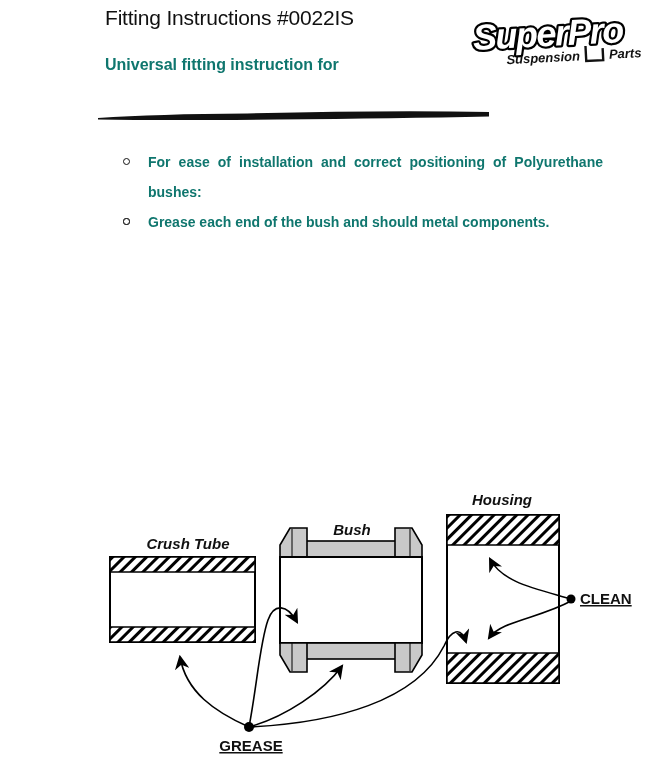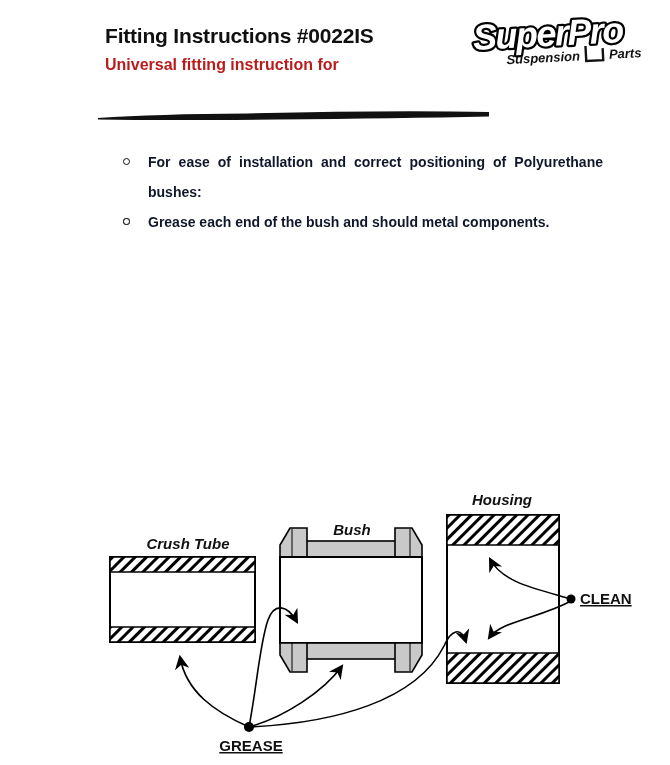--- a/index.html
+++ b/index.html
@@ -2,36 +2,36 @@
 <html><head>
 <meta charset="utf-8">
 <style>
   html,body{margin:0;padding:0;}
   body{
     width:670px;height:765px;background:#ffffff;position:relative;
     font-family:"Liberation Sans", sans-serif;color:#141414;overflow:hidden;
   }
   .abs{position:absolute;}
   .title{
-    left:105px;top:24px;width:420px;
-    font-size:21px;font-weight:700;letter-spacing:-0.2px;color:#101010;
+    left:105px;top:6px;width:420px;
+    font-size:21px;font-weight:400;letter-spacing:-0.2px;color:#101010;
   }
   .subtitle{
     left:105px;top:52px;width:330px;
-    font-size:16px;font-weight:700;line-height:26px;color:#b91c1c;
+    font-size:16px;font-weight:700;line-height:26px;color:#0f766e;
   }
   .logo-box{left:448px;top:4px;width:205px;height:66px;}
   .divider{left:97px;top:108px;width:394px;height:16px;}
   .bullet-list{
     left:121px;top:147px;width:482px;list-style:none;margin:0;padding:0;
   }
   .bullet-item{
     position:relative;padding-left:27px;margin:0;
     font-size:14px;font-weight:600;line-height:30px;
-    text-align:justify;color:#0f172a;
+    text-align:justify;color:#0f766e;
   }
   .bullet-dot{
     position:absolute;left:2px;top:11px;width:7px;height:7px;
     border:1.6px solid #141414;border-radius:50%;box-sizing:border-box;background:#fff;
   }
   .diagram{left:0;top:488px;width:670px;height:277px;}
   svg text{font-family:"Liberation Sans", sans-serif;}
 </style>
 </head>
 <body>

